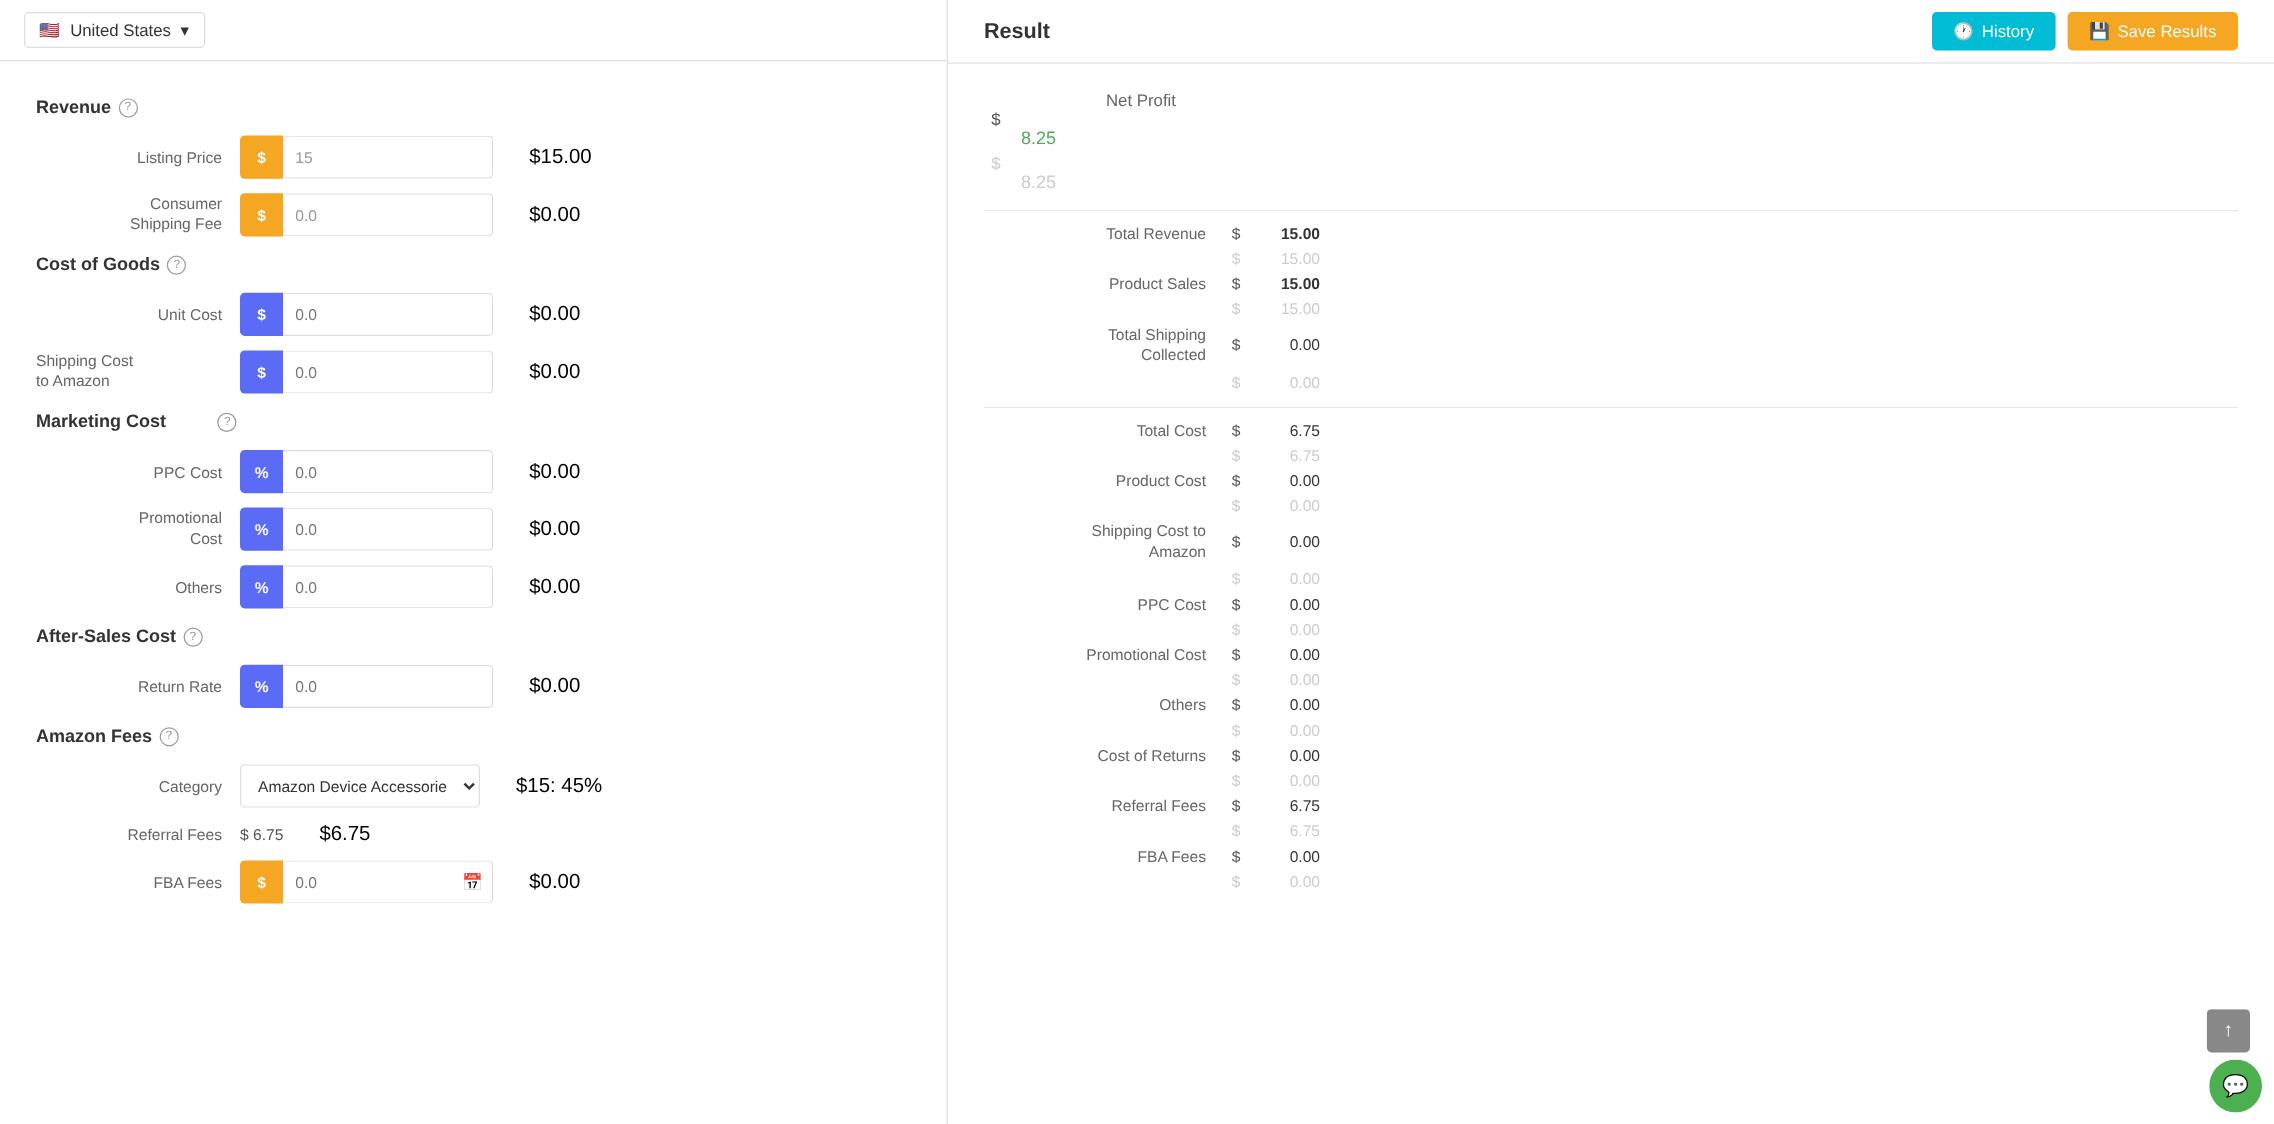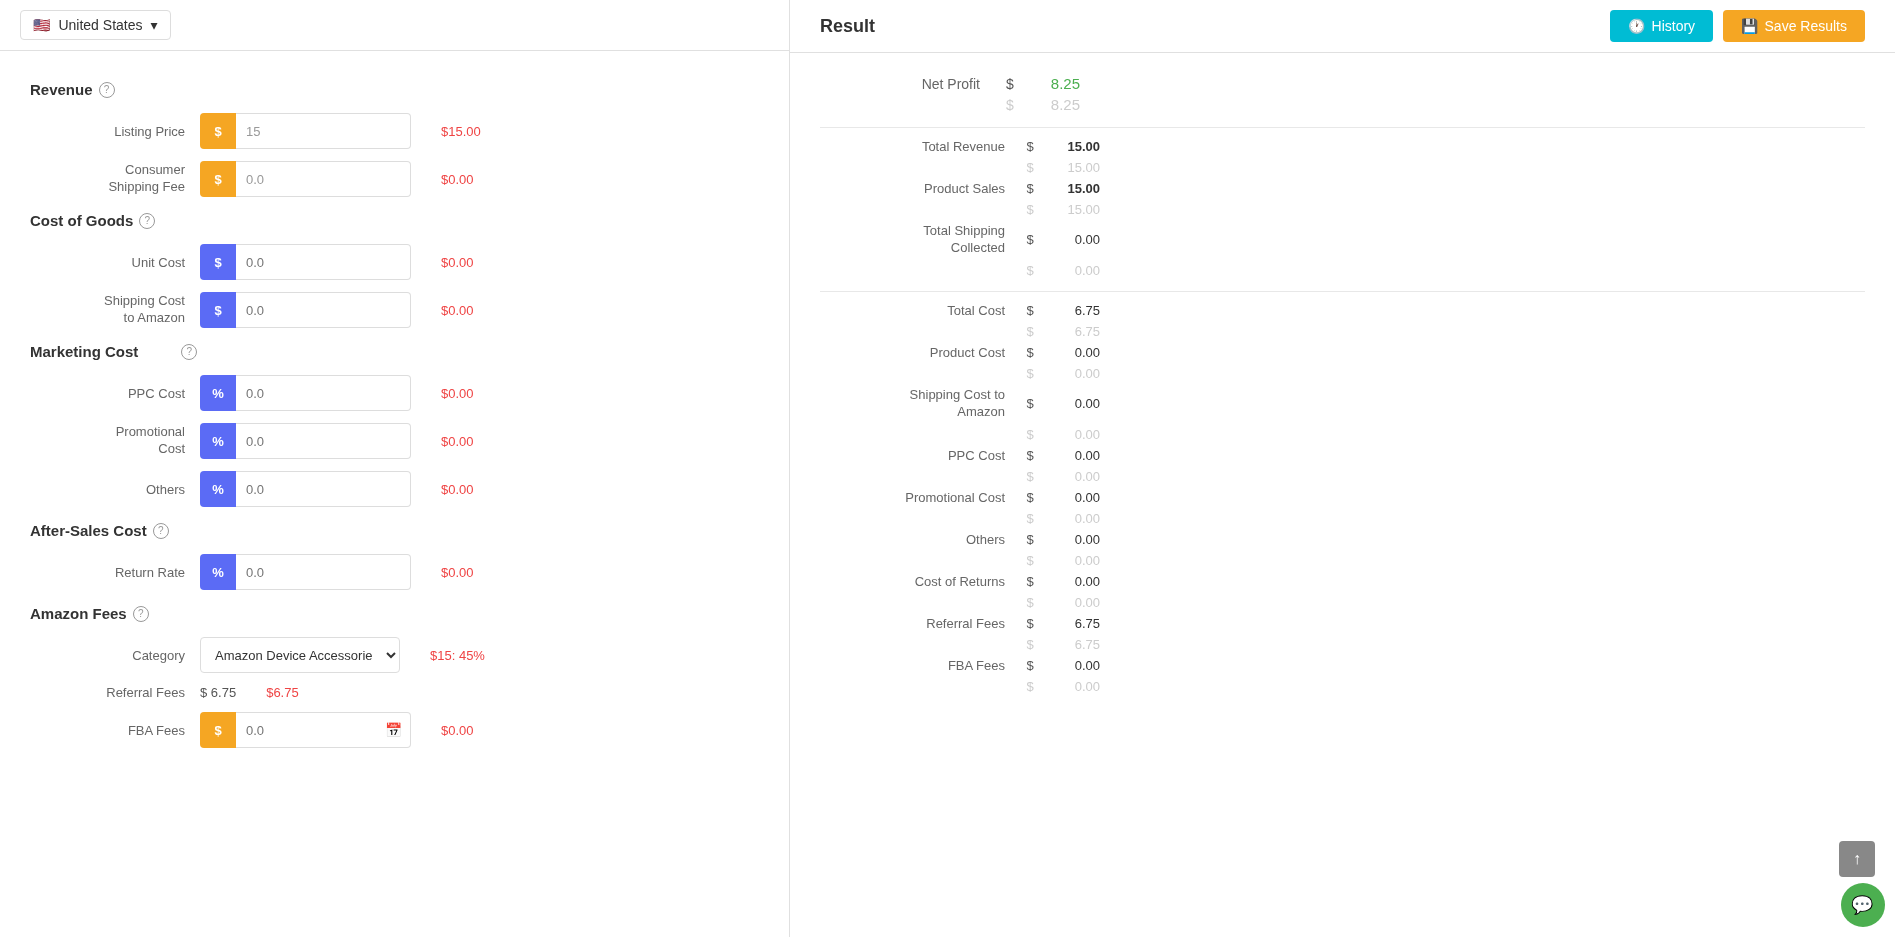--- a/index.html
+++ b/index.html
@@ -20,21 +20,21 @@
     .help-icon { width: 16px; height: 16px; border-radius: 50%; border: 1px solid #999; display: inline-flex; align-items: center; justify-content: center; font-size: 10px; color: #999; cursor: pointer; }
 
     .form-row { display: flex; align-items: center; margin-bottom: 12px; }
     .field-label { width: 170px; text-align: right; padding-right: 15px; color: #666; font-size: 13px; }
     .input-group { display: flex; align-items: stretch; }
     .input-prefix { width: 36px; height: 36px; display: flex; align-items: center; justify-content: center; border-radius: 4px 0 0 4px; font-weight: bold; font-size: 13px; color: #fff; }
     .prefix-orange { background: #F5A623; }
     .prefix-blue { background: #5B6BF5; }
     .prefix-percent { background: #5B6BF5; }
     .field-input { height: 36px; border: 1px solid #ddd; border-left: none; border-radius: 0 4px 4px 0; padding: 0 10px; font-size: 13px; width: 175px; color: #999; outline: none; }
-    .field-value { margin-left: 30px; color: #ef4444; font-size: 13px; min-width: 60px; }
+    .field-value { margin-left: 30px; color: #000000; font-size: 17px; min-width: 60px; }
 
     .input-with-icon { position: relative; }
     .input-with-icon .field-input { padding-right: 30px; }
     .calc-icon { position: absolute; right: 8px; top: 50%; transform: translateY(-50%); color: #F5A623; font-size: 14px; cursor: pointer; }
 
     .category-select { height: 36px; border: 1px solid #ddd; border-radius: 4px; padding: 0 10px; font-size: 13px; width: 200px; color: #333; outline: none; background: #fff; cursor: pointer; }
     .referral-display { display: flex; align-items: center; gap: 5px; }
 
     
     .right-panel { flex: 1; background: #fff; padding: 0; }
@@ -48,21 +48,21 @@
 
     .result-content { padding: 20px 30px; }
 
     
     .scroll-top-btn { position: fixed; bottom: 60px; right: 20px; width: 36px; height: 36px; background: #888; color: #fff; border: none; border-radius: 4px; cursor: pointer; display: flex; align-items: center; justify-content: center; font-size: 16px; }
 
     
     .chat-btn { position: fixed; bottom: 10px; right: 10px; width: 44px; height: 44px; background: #4CAF50; color: #fff; border-radius: 50%; border: none; cursor: pointer; display: flex; align-items: center; justify-content: center; font-size: 18px; }
 
     .net-profit-block { padding-bottom: 12px; border-bottom: 1px solid #e8e8e8; margin-bottom: 8px; }
-    .np-row { display: flex; align-items: center; padding: 2px 0; }
+    .np-row { display: flex; padding: 2px 0; flex-direction: column; }
     .np-label { width: 180px; text-align: right; padding-right: 20px; font-size: 14px; color: #666; }
     .np-dollar { width: 20px; text-align: center; font-size: 14px; color: #555; }
     .np-value { width: 60px; text-align: right; font-size: 15px; font-weight: 400; }
     .np-value.green { color: #4CAF50; }
     .np-value.gray { color: #ccc; }
     .np-pct { width: 80px; text-align: right; font-size: 15px; font-weight: 600; color: #4CAF50; }
 
     .data-row { display: flex; align-items: center; padding: 3px 0; }
     .data-label { width: 200px; text-align: right; padding-right: 15px; font-size: 13px; color: #666; }
     .data-dollar { width: 20px; text-align: center; color: #555; font-size: 13px; }
@@ -119,21 +119,21 @@
       <div class="form-row">
         <div class="field-label">Unit Cost</div>
         <div class="input-group">
           <div class="input-prefix prefix-blue">$</div>
           <input type="text" class="field-input" placeholder="0.0" style="">
         </div>
         <div class="field-value">$0.00</div>
       </div>
 
       <div class="form-row">
-        <div class="field-label" style="text-align:right; padding-right:15px; font-size:13px; color:#666; width:170px; line-height:1.3;">Shipping Cost<br>to Amazon</div>
+        <div class="field-label" style="text-align:left; padding-right:15px; font-size:13px; color:#666; width:170px; line-height:1.3;">Shipping Cost<br>to Amazon</div>
         <div class="input-group">
           <div class="input-prefix prefix-blue">$</div>
           <input type="text" class="field-input" placeholder="0.0" style="">
         </div>
         <div class="field-value">$0.00</div>
       </div>
 
       <div class="section-header" style="margin-top:15px;gap:43px;">
         <span class="section-title">Marketing Cost</span>
         <span class="help-icon">?</span>

